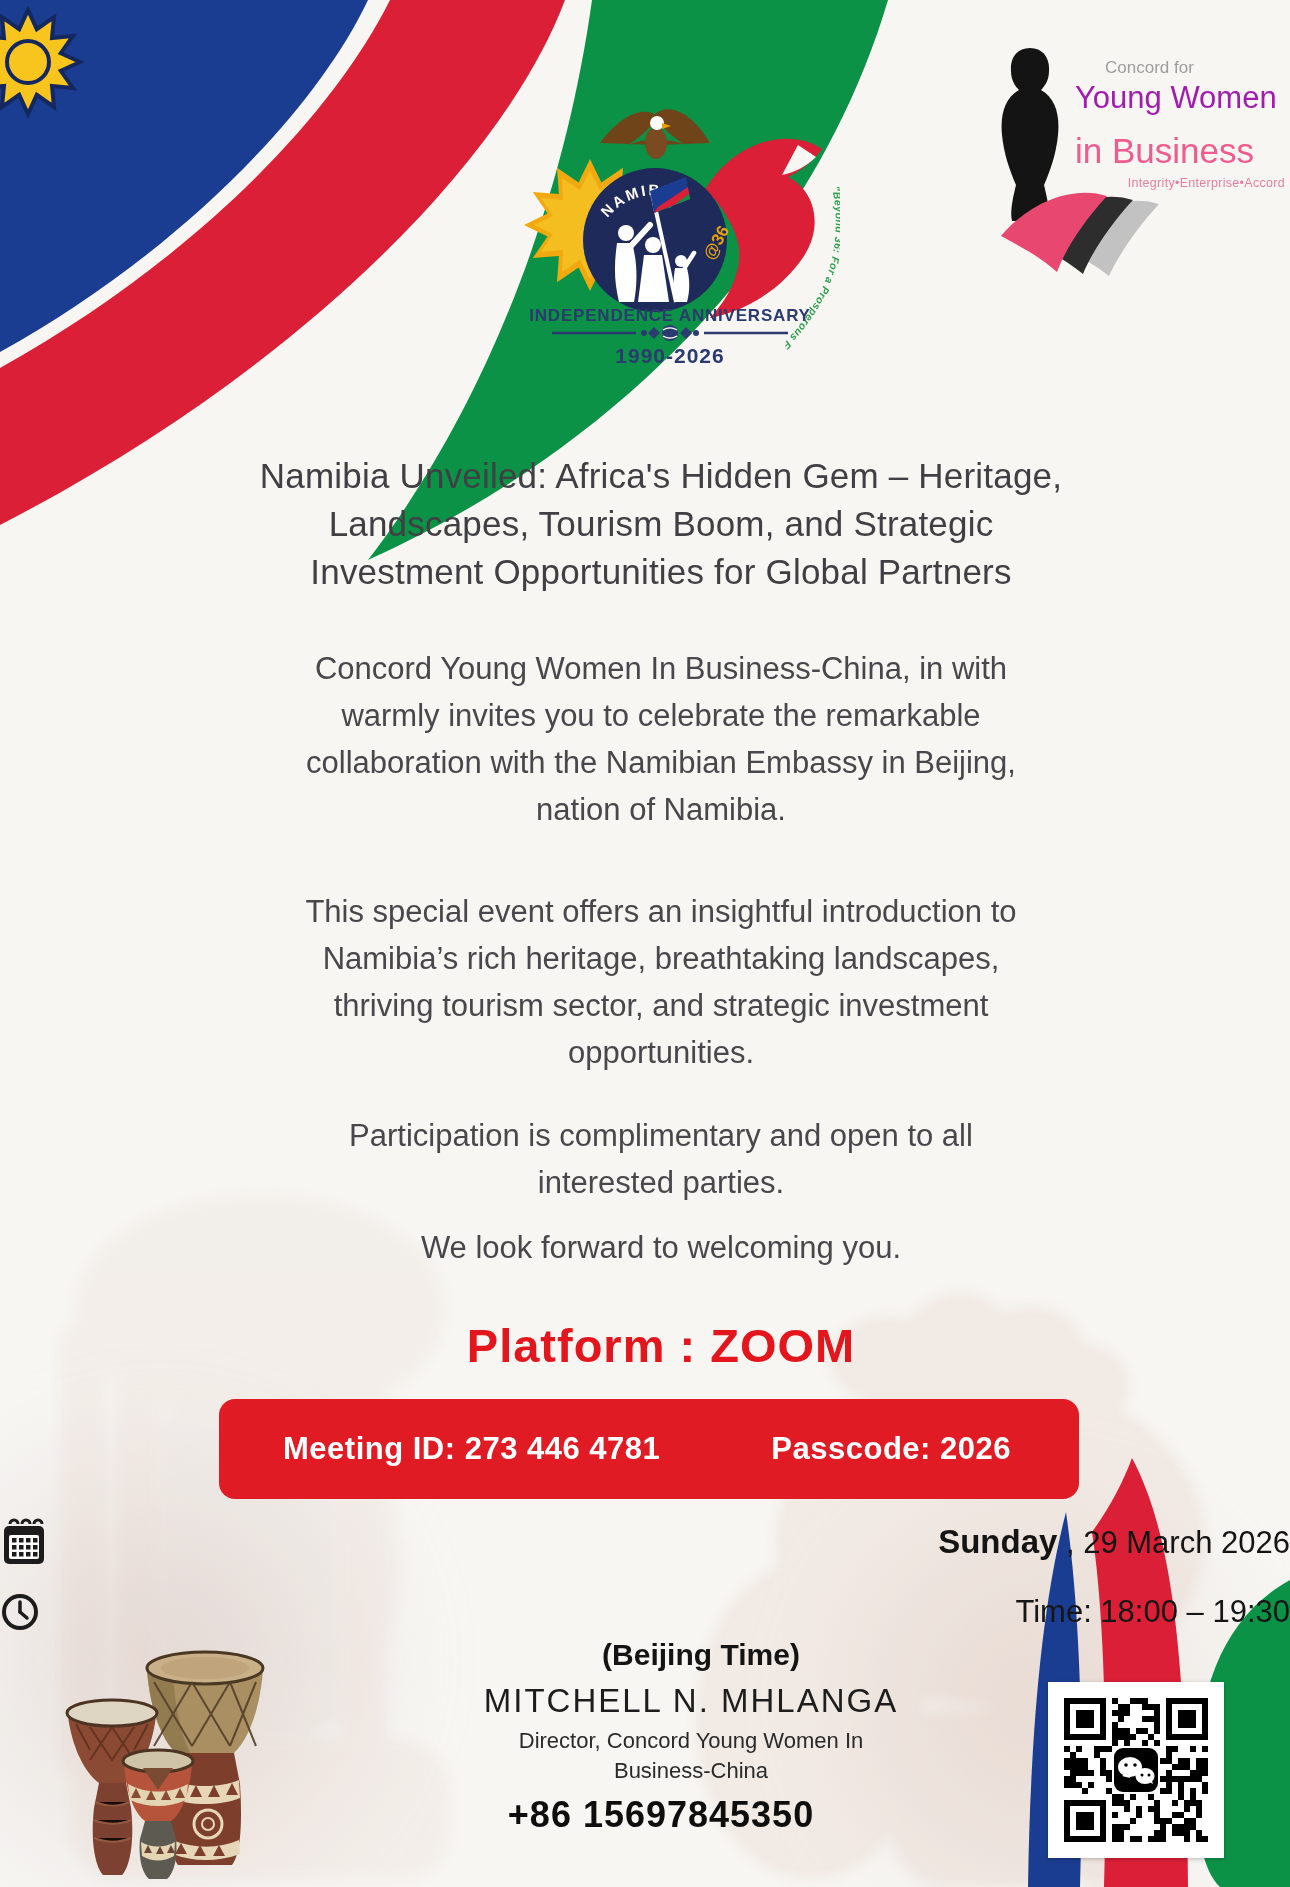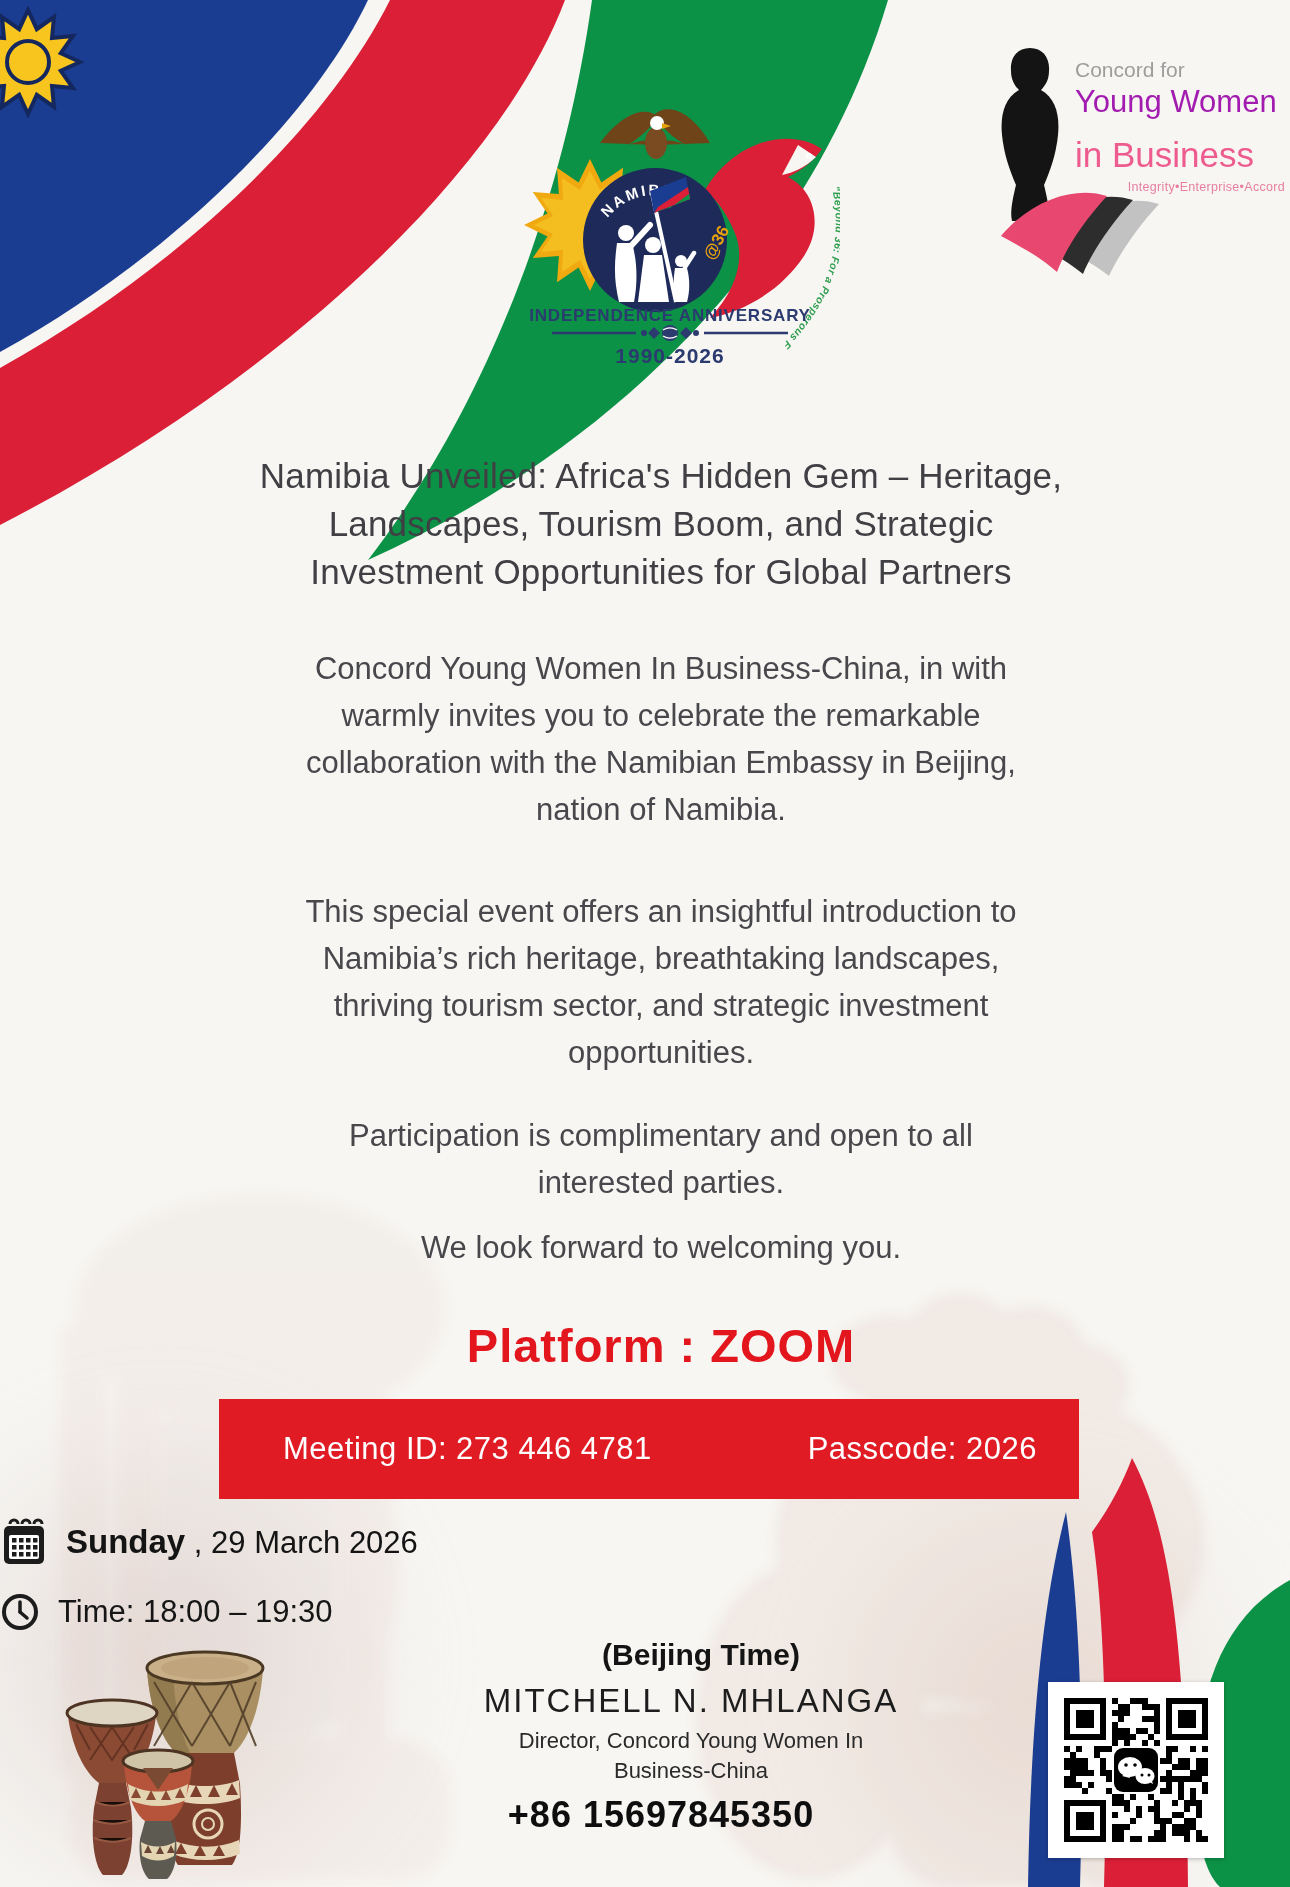--- a/index.html
+++ b/index.html
@@ -23,41 +23,41 @@
   .line{white-space:nowrap;}
   .title-block{top:452px; font-size:35px; line-height:48px; color:#3f3f44; font-weight:500; letter-spacing:.2px;}
   .para{font-size:31px; line-height:47px; color:#48484c; font-weight:400;}
   .p1{top:645px;} .p2{top:888px;} .p3{top:1112px;} .p4{top:1224px;}
 
   .platform{top:1318px; font-size:47px; font-weight:800; color:#e2161c; letter-spacing:1px;}
 
   .meeting-bar{
     left:219px; top:1399px; width:860px; height:100px; background:#e11b24;
     display:flex; align-items:center; justify-content:space-between;
-    padding:0 42px 0 64px; box-sizing:border-box;
-    color:#fff; font-size:31px; font-weight:400; letter-spacing:.5px;
+    padding:0 68px 0 64px; box-sizing:border-box;
+    color:#fff; font-size:31px; font-weight:700; letter-spacing:.5px;border-radius:16px;
   }
 
-  .sched-row{left:0; width:100%; display:flex; justify-content:flex-start; align-items:center; gap:18px;}
+  .sched-row{left:0; width:100%; display:flex; justify-content:space-between; align-items:center; gap:18px;}
   .row-date{top:1516px;}
   .row-time{top:1592px;}
   .date-text{font-size:31px; color:#141414;}
   .date-day{font-weight:700; font-size:33px;}
   .time-text{font-size:31px; color:#161616; font-weight:500; text-align:left;}
   .tz{top:1638px; font-size:30px; font-weight:700; color:#141414; padding-left:40px;}
 
   .contact-name{top:1682px; font-size:33px; letter-spacing:2px; color:#1d1d1d; font-weight:400; padding-left:30px;}
   .contact-role{font-size:22px; color:#2a2a2a; font-weight:500; padding-left:30px;}
   .role1{top:1728px;} .role2{top:1758px;}
   .contact-phone{top:1794px; font-size:36px; font-weight:800; color:#0e0e0e; letter-spacing:1px;}
 
   
   .concord{left:985px; top:30px; width:300px; height:245px;}
   .concord .txt{position:absolute; left:90px; top:28px; width:210px; text-align:left;}
-  .c-line1{color:#9d9d9d; font-size:21px;}
+  .c-line1{color:#9d9d9d; font-size:17px;margin-left:30px;}
   .c-line2{color:#a21caf; font-size:31px; margin-top:2px;}
   .c-line3{color:#ee5b8e; font-size:35px; margin-top:15px;}
   .c-tag{color:#e87da1; font-size:12.5px; margin-top:5px; text-align:right; letter-spacing:.3px;}
 
   
   .qr-card{left:1048px; top:1682px; width:176px; height:176px; background:#fff;
     box-shadow:0 1px 4px rgba(0,0,0,.25);}
   .qr-card svg{position:absolute; left:16px; top:16px;}
 </style>
 </head>

